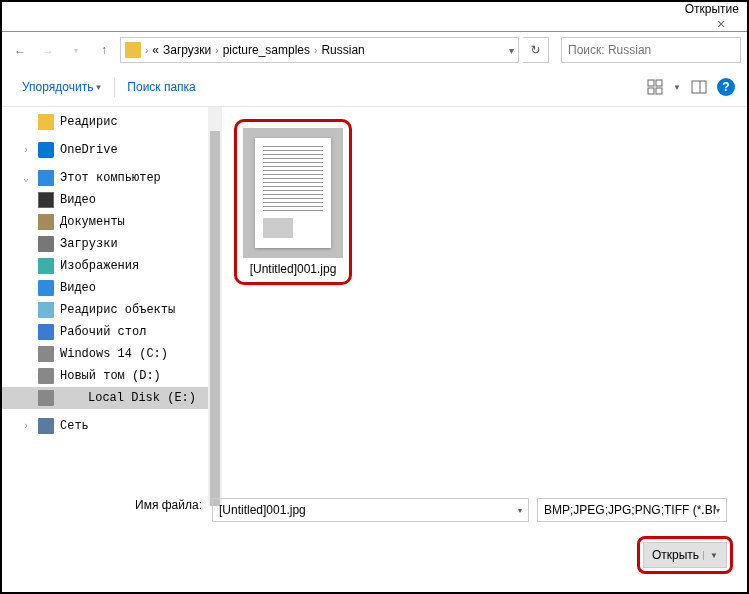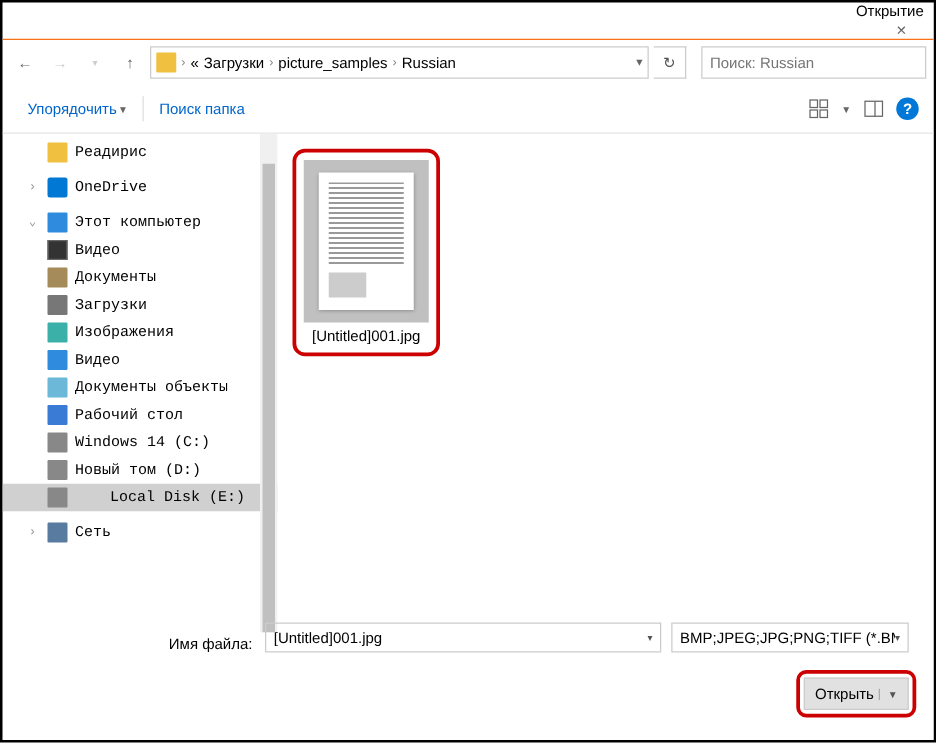--- a/index.html
+++ b/index.html
@@ -58,21 +58,21 @@
 .filepane { flex: 1; padding: 12px; display: flex; align-items: flex-start; }
 
 .highlight-box { border: 3px solid #cc0000; border-radius: 10px; padding: 6px; display: inline-flex; flex-direction: column; align-items: center; }
 .file-thumb { width: 100px; height: 130px; background: #c0c0c0; display: flex; align-items: center; justify-content: center; margin-bottom: 4px; }
 .file-thumb .page { width: 76px; height: 110px; background: #fff; box-shadow: 0 1px 3px rgba(0,0,0,0.3); position: relative; overflow: hidden; }
 .file-thumb .page::before { content:''; position:absolute; top:8px; left:8px; right:8px; height:60%; background: repeating-linear-gradient(#999 0,#999 1px,#fff 1px,#fff 4px); }
 .file-thumb .page::after { content:''; position:absolute; bottom:10px; left:8px; width:30px; height:20px; background:#ccc; }
 .file-label { font-size: 12px; text-align: center; }
 
 .footer { position: absolute; bottom: 0; left: 0; right: 0; padding: 16px 20px 24px; }
-.footer-row { display: flex; align-items: flex-end; margin-bottom: 20px; }
+.footer-row { display: flex; align-items: flex-start; margin-bottom: 20px; }
 .footer-label { width: 190px; text-align: right; padding-right: 10px; }
 .filename-input { flex: 1; height: 24px; border: 1px solid #ccc; padding: 0 6px; display: flex; align-items: center; justify-content: space-between; }
 .filetype-select { width: 190px; height: 24px; border: 1px solid #ccc; margin-left: 8px; padding: 0 6px; display: flex; align-items: center; justify-content: space-between; overflow: hidden; }
 .button-row { display: flex; justify-content: flex-end; gap: 10px; }
 .btn { width: 84px; height: 26px; border: 1px solid #ccc; background: #e1e1e1; display: flex; align-items: center; justify-content: center; cursor: default; gap: 4px; }
 .btn.highlighted { position: relative; }
 .btn-hl { position: absolute; inset: -7px; border: 3px solid #cc0000; border-radius: 8px; pointer-events: none; }
 .dd-caret { font-size: 8px; color: #555; }
 </style>
 </head>
@@ -168,21 +168,21 @@
       <div class="tree-item level2">
         <span class="icon icon-image"></span>
         <span class="label">Изображения</span>
       </div>
       <div class="tree-item level2">
         <span class="icon icon-music"></span>
         <span class="label">Видео</span>
       </div>
       <div class="tree-item level2">
         <span class="icon icon-3d"></span>
-        <span class="label">Документы объекты</span>
+        <span class="label">Реадирис объекты</span>
       </div>
       <div class="tree-item level2">
         <span class="icon icon-desktop"></span>
         <span class="label">Рабочий стол</span>
       </div>
       <div class="tree-item level2">
         <span class="icon icon-disk"></span>
         <span class="label">Windows 14 (C:)</span>
       </div>
       <div class="tree-item level2">

